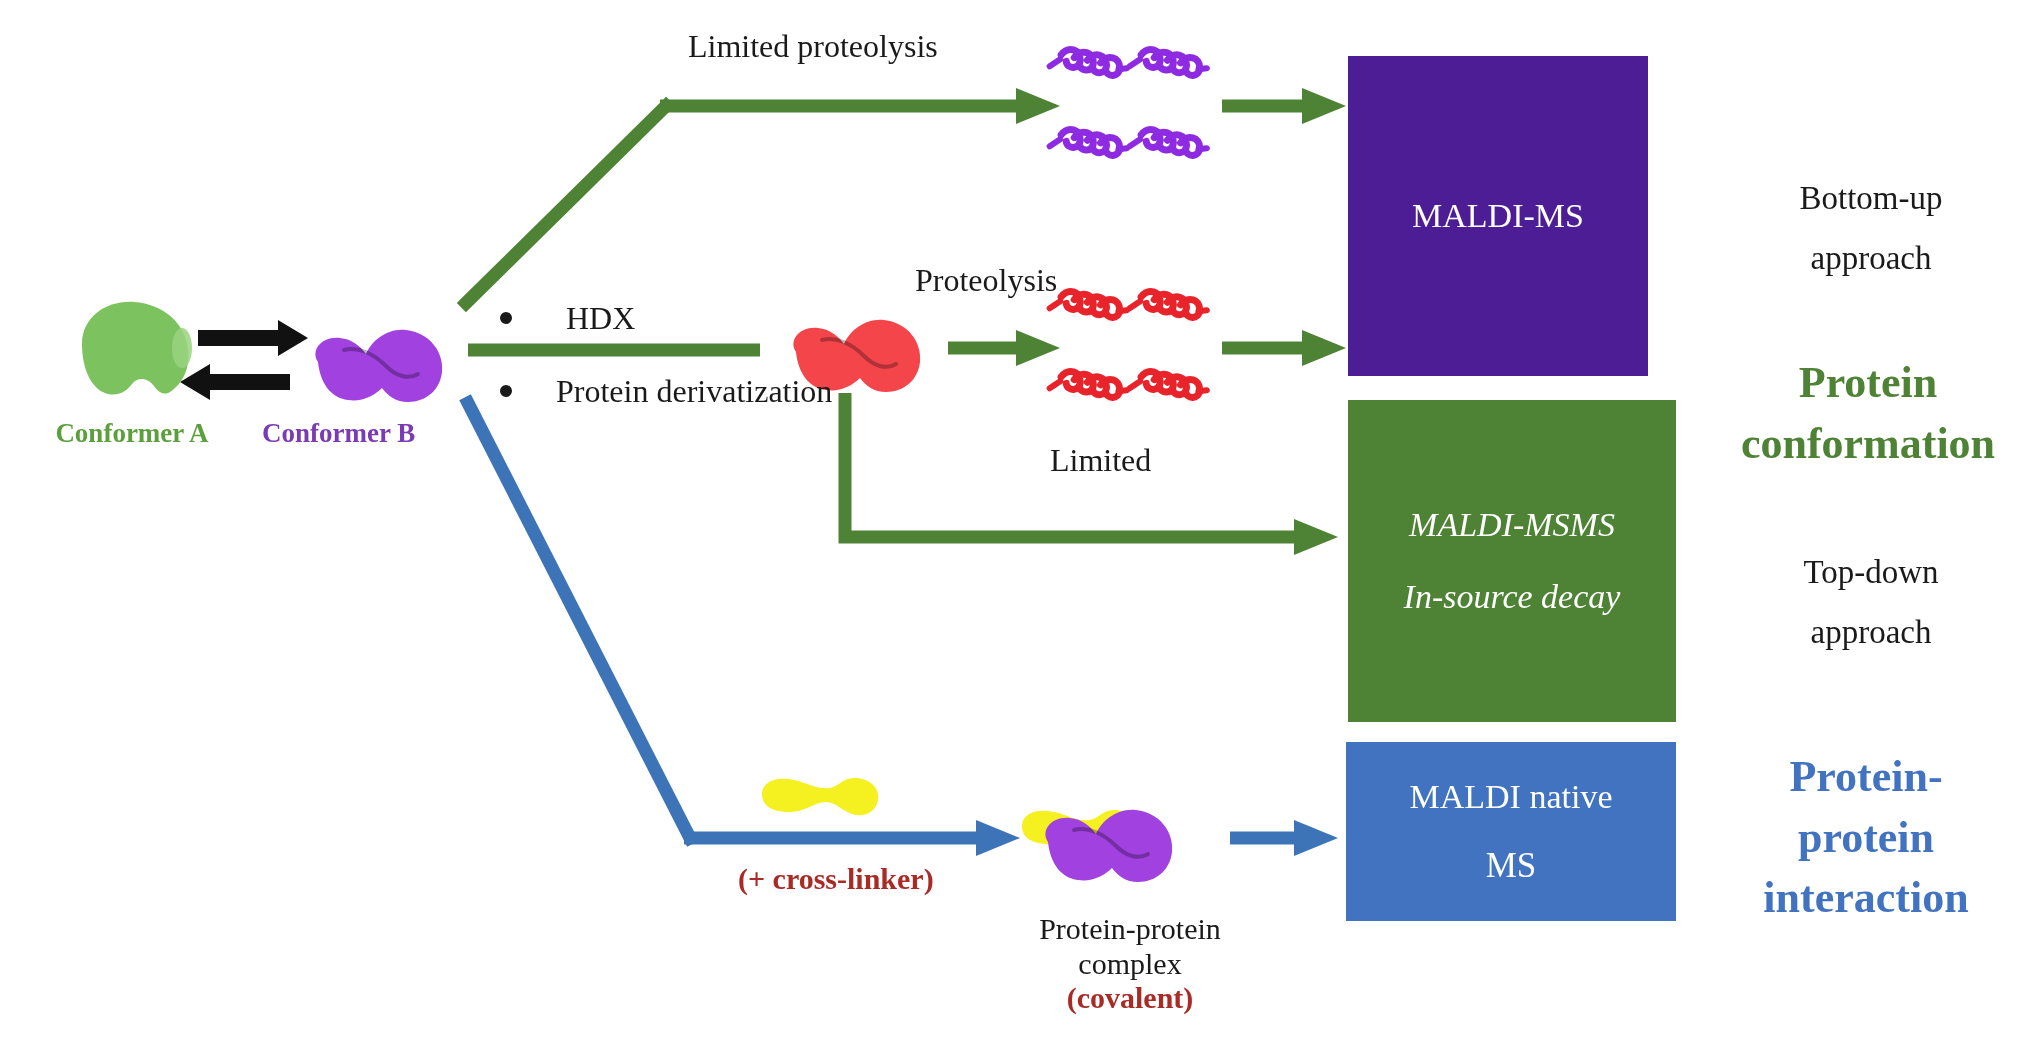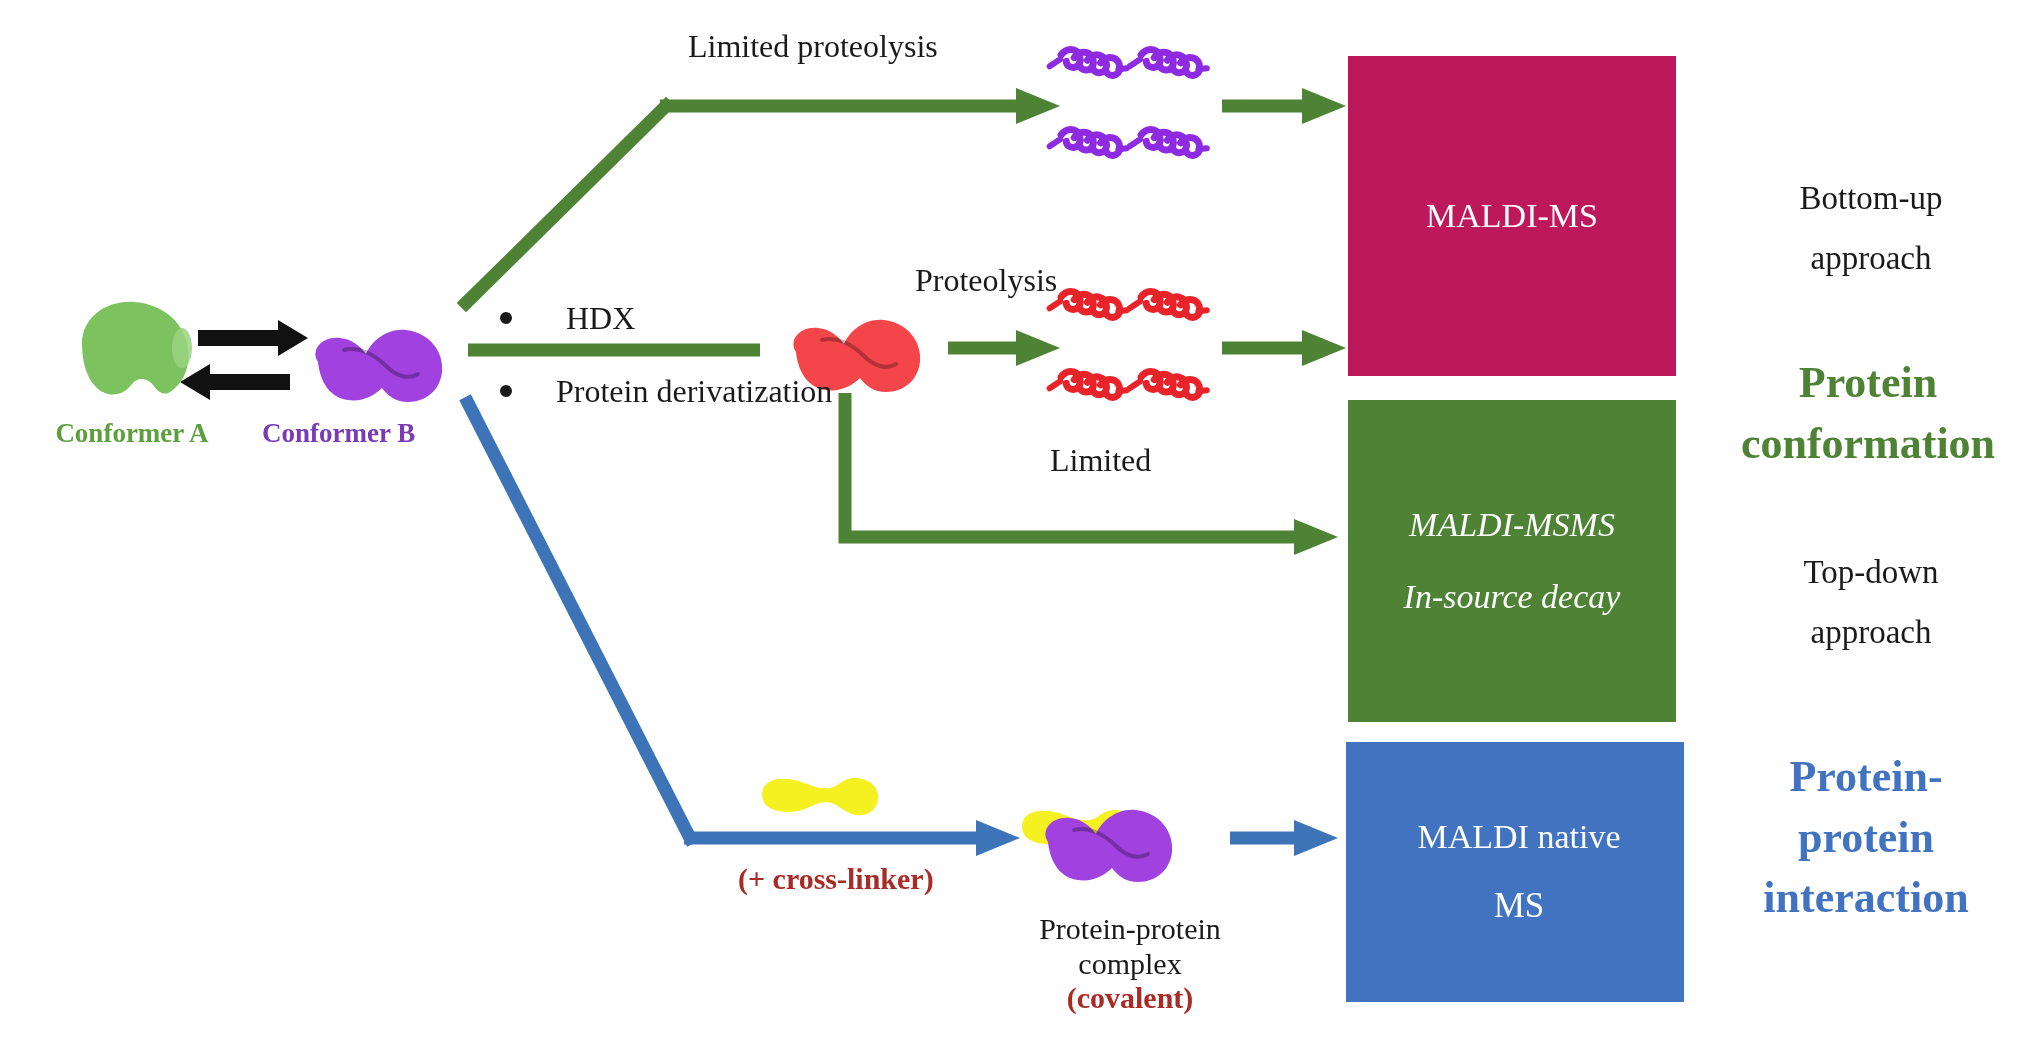--- a/index.html
+++ b/index.html
@@ -169,30 +169,30 @@
   <div class="lbl" style="left:1050px;top:442px;font-size:32px;">Limited</div>
 
   <div class="lbl" style="left:738px;top:862px;font-size:30px;font-weight:bold;color:#A92B25;">(+ cross-linker)</div>
 
   <div class="lbl center" style="left:980px;top:912px;width:300px;font-size:30px;">
     <div>Protein-protein</div>
     <div>complex</div>
     <div style="color:#A92B25;font-weight:bold;">(covalent)</div>
   </div>
 
-  <div class="box" style="left:1348px;top:56px;width:328px;height:320px;background:#be185d;">
+  <div class="box" style="left:1348px;top:56px;width:300px;height:320px;background:#4c1d95;">
     <span style="font-size:34px;">MALDI-MS</span>
   </div>
 
   <div class="box" style="left:1348px;top:400px;width:328px;height:322px;background:#4E8234;font-style:italic;">
     <span style="font-size:34px;margin-bottom:34px;">MALDI-MSMS</span>
     <span style="font-size:34px;">In-source decay</span>
   </div>
 
-  <div class="box" style="left:1346px;top:742px;width:330px;height:260px;background:#4273C0;padding-left:8px;">
+  <div class="box" style="left:1346px;top:742px;width:330px;height:179px;background:#4273C0;">
     <span style="font-size:34px;margin-bottom:30px;">MALDI native</span>
     <span style="font-size:35px;">MS</span>
   </div>
 
   <div class="lbl center" style="left:1716px;top:180px;width:310px;font-size:33px;">
     <div>Bottom-up</div>
     <div style="margin-top:22px;">approach</div>
   </div>
 
   <div class="lbl center" style="left:1698px;top:358px;width:340px;font-size:44px;font-weight:bold;color:#4E8234;">

